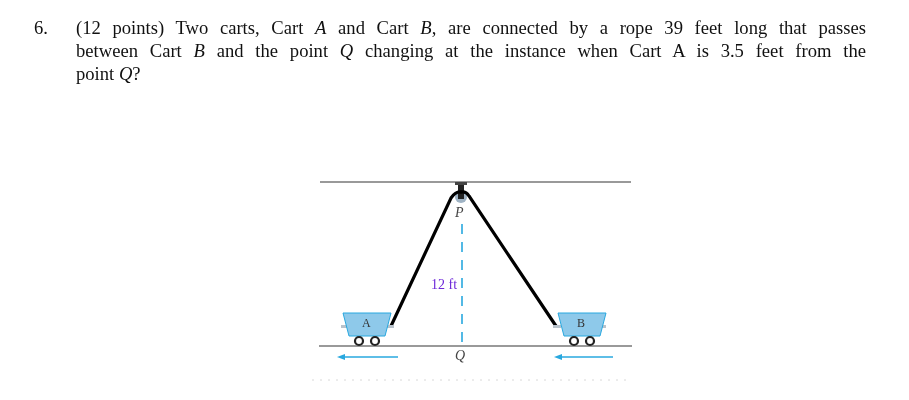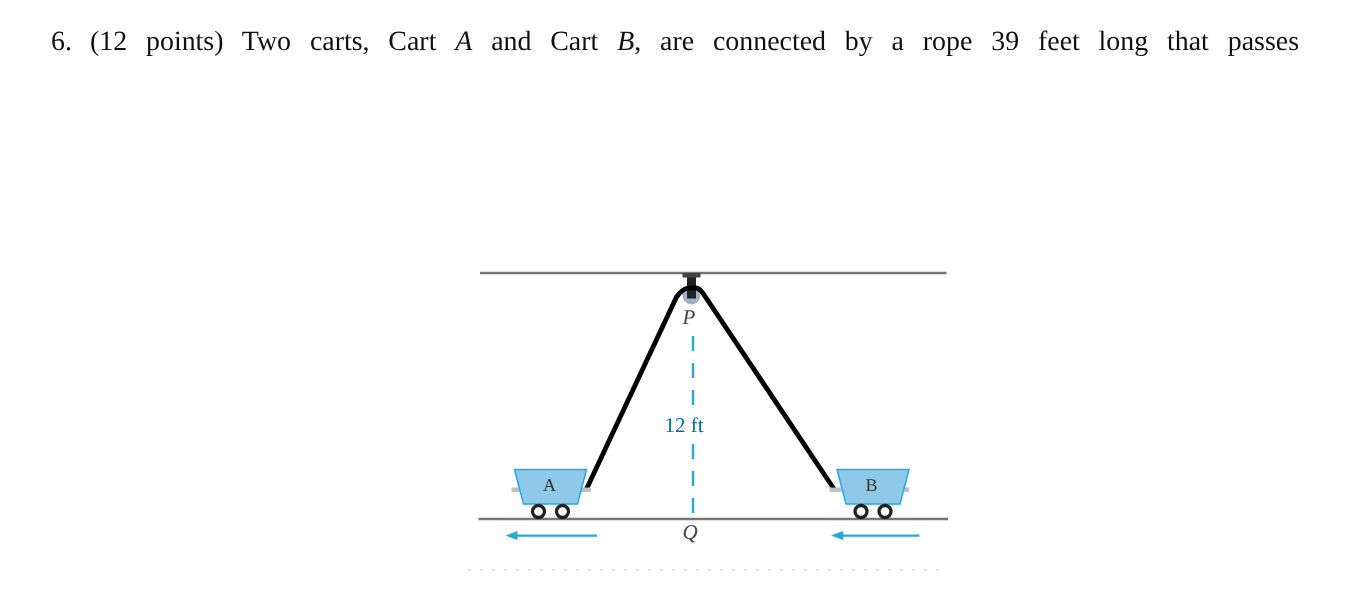--- a/index.html
+++ b/index.html
@@ -1,35 +1,37 @@
 <!DOCTYPE html>
 <html><head>
   <meta charset="utf-8">
   <style>
     html, body { margin: 0; padding: 0; background: #ffffff; }
     body { width: 909px; height: 400px; position: relative; overflow: hidden;
       font-family: "DejaVu Serif", "Liberation Serif", serif; color: #111; }
     .problem { position: absolute; left: 34px; top: 16px; width: 832px;
       font-family: "Liberation Serif", "DejaVu Serif", serif; font-size: 18.6px; line-height: 23px; }
     .problem-number { position: absolute; left: 0; top: 0; }
-    .problem-body { margin-left: 26px; text-align: justify; text-align-last: left; }
+    .problem-body { margin-left: 42px; text-align: justify; text-align-last: left; }
     .line { display: block; white-space: nowrap; text-align-last: justify; }
     .line.last { text-align-last: left; }
     .var { font-style: italic; }
     .figure { position: absolute; left: 0; top: 0; width: 909px; height: 400px; }
     .figure svg { position: absolute; left: 0; top: 0; }
     .fig-label { position: absolute; font-family: "Liberation Serif", "DejaVu Serif", serif; color: #333; }
   </style>
 </head>
 <body>
 
 <div class="problem">
   <span class="problem-number">6.</span>
   <div class="problem-body" id="problem-body">
       <span class="line">(12 points) Two carts, Cart <span class="var">A</span> and Cart <span class="var">B</span>, are connected by a rope 39 feet long that passes</span>
+      <span class="line">between Cart <span class="var">B</span> and the point <span class="var">Q</span> changing at the instance when Cart A is 3.5 feet from the</span>
+      <span class="line last">point <span class="var">Q</span>?</span>
     </div>
 </div>
 
 <div class="figure">
   <svg width="909" height="400" viewBox="0 0 909 400">
 
     <line x1="320" y1="182" x2="631" y2="182" stroke="#777" stroke-width="1.6"></line>
 
     <line x1="319" y1="346" x2="632" y2="346" stroke="#777" stroke-width="1.6"></line>
 
@@ -66,17 +68,17 @@
     </g>
     <g>
       <line x1="557" y1="357" x2="613" y2="357" stroke="#29a8df" stroke-width="1.5"></line>
       <polygon points="554,357 562,354 562,360" fill="#29a8df"></polygon>
     </g>
 
     <line x1="312" y1="380" x2="632" y2="380" stroke="#d8d8d8" stroke-width="1" stroke-dasharray="2,6"></line>
   </svg>
 
   <span class="fig-label" style="left:455px; top:205px; font-size:14px; font-style:italic; color:#444;">P</span>
-  <span class="fig-label" style="left:443px; top:277px; font-size:14px; color:#0369a1; background:#fff;">12 ft</span>
+  <span class="fig-label" style="left:431px; top:277px; font-size:14px; color:#6d28d9; background:#fff;">12 ft</span>
   <span class="fig-label" style="left:455px; top:348px; font-size:14px; font-style:italic; color:#444;">Q</span>
   <span class="fig-label" style="left:362px; top:316px; font-size:12px; color:#333;">A</span>
   <span class="fig-label" style="left:577px; top:316px; font-size:12px; color:#333;">B</span>
 </div>
 
 </body></html>

